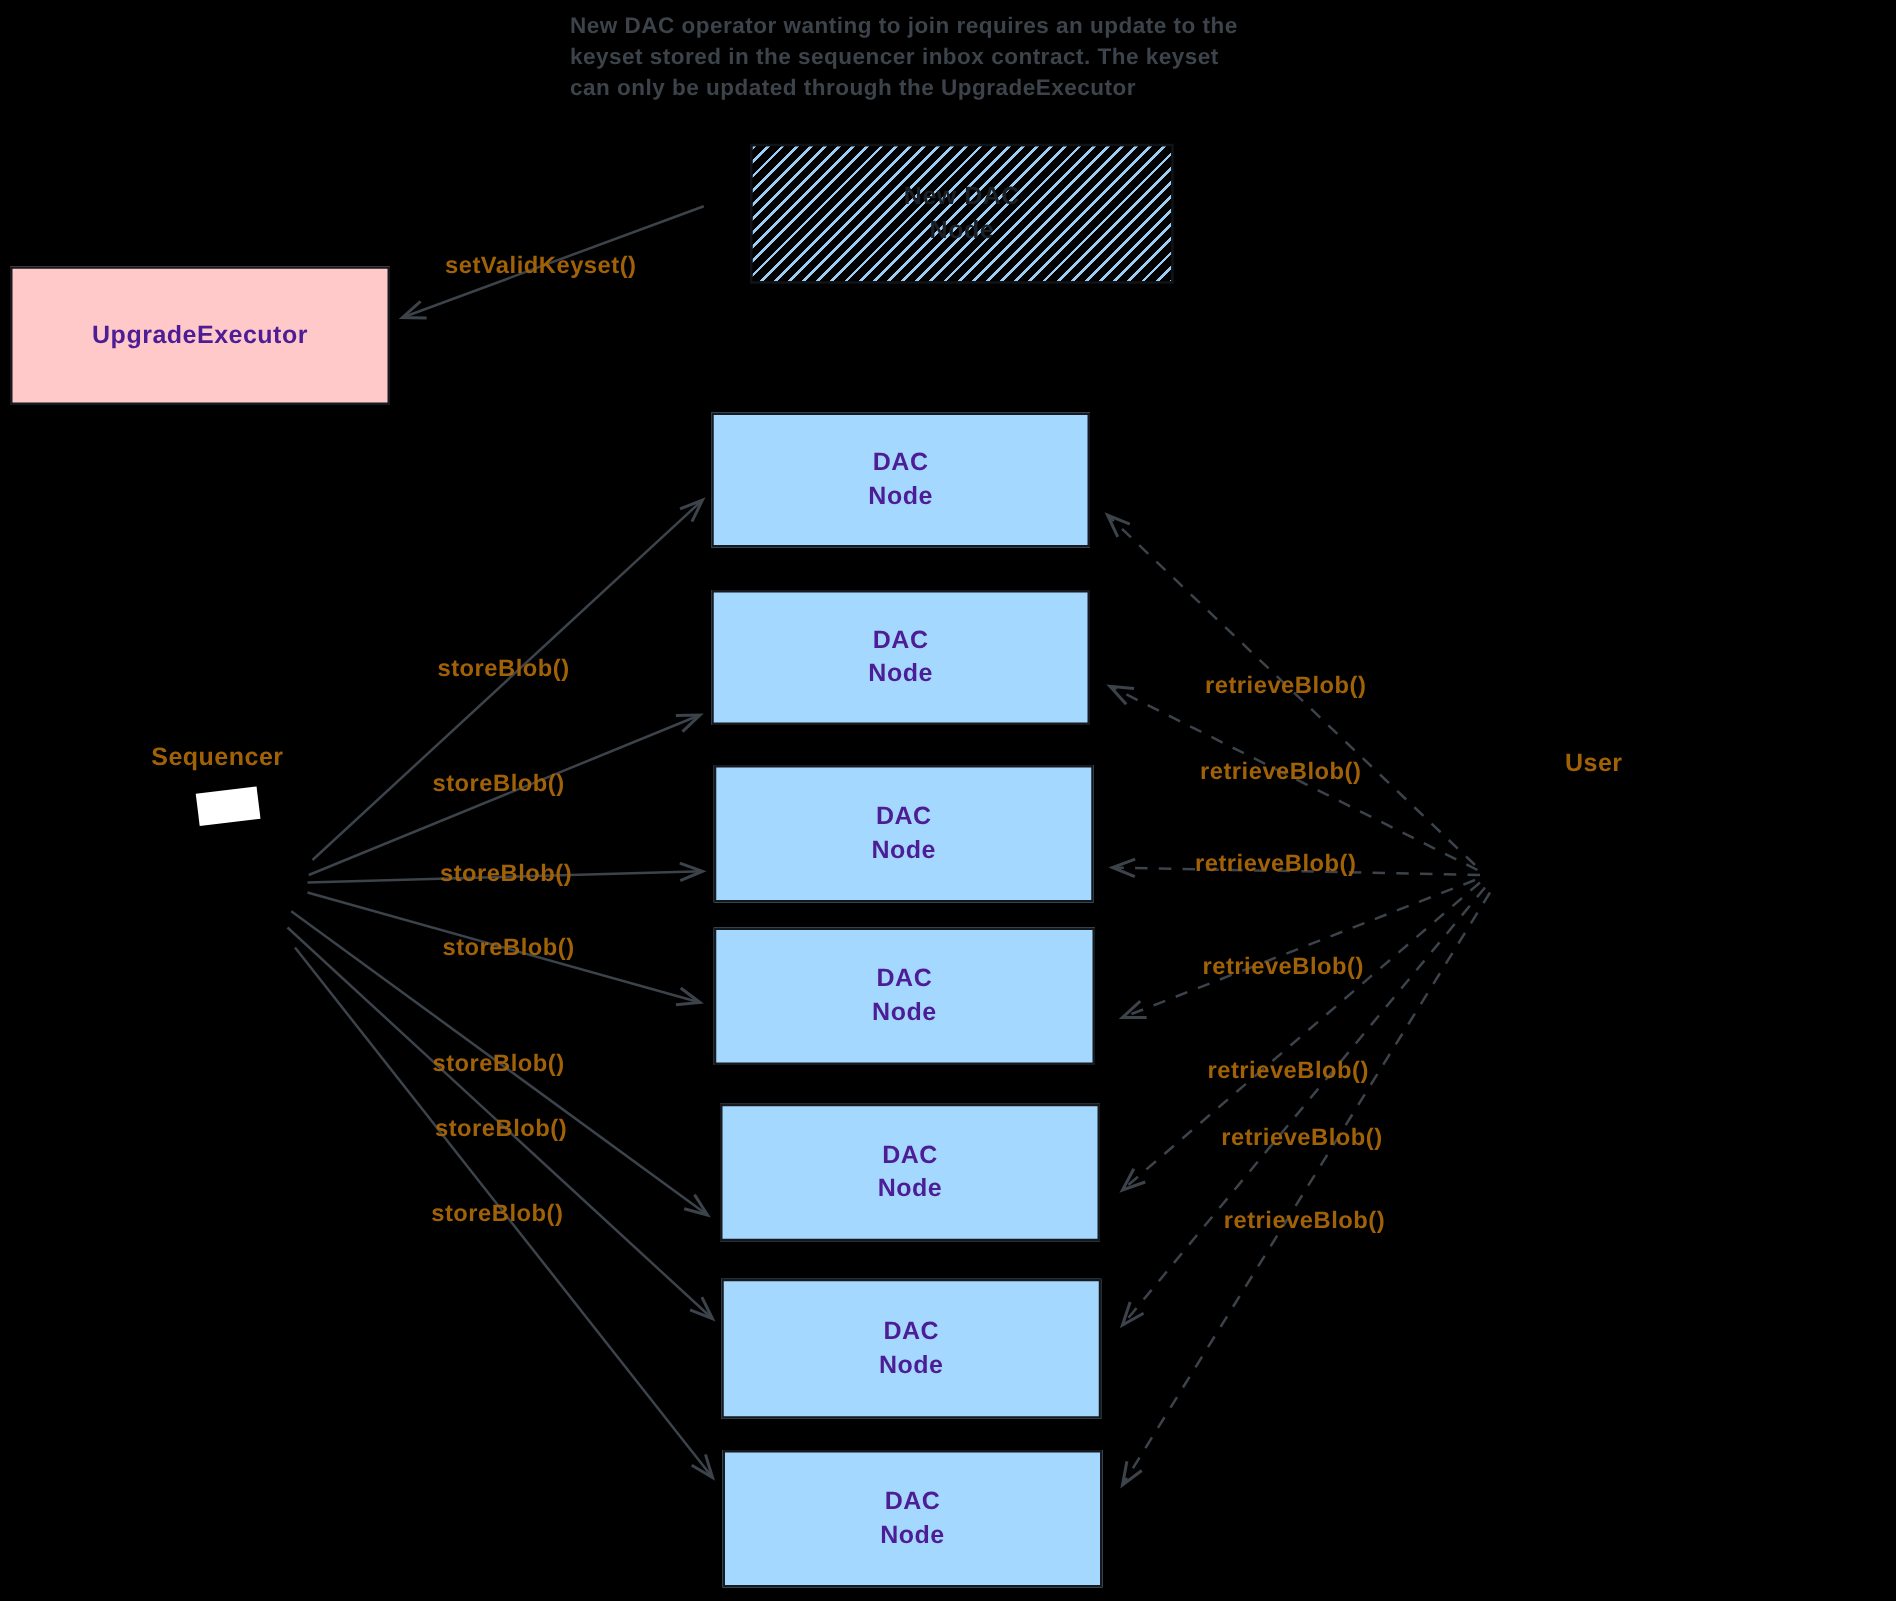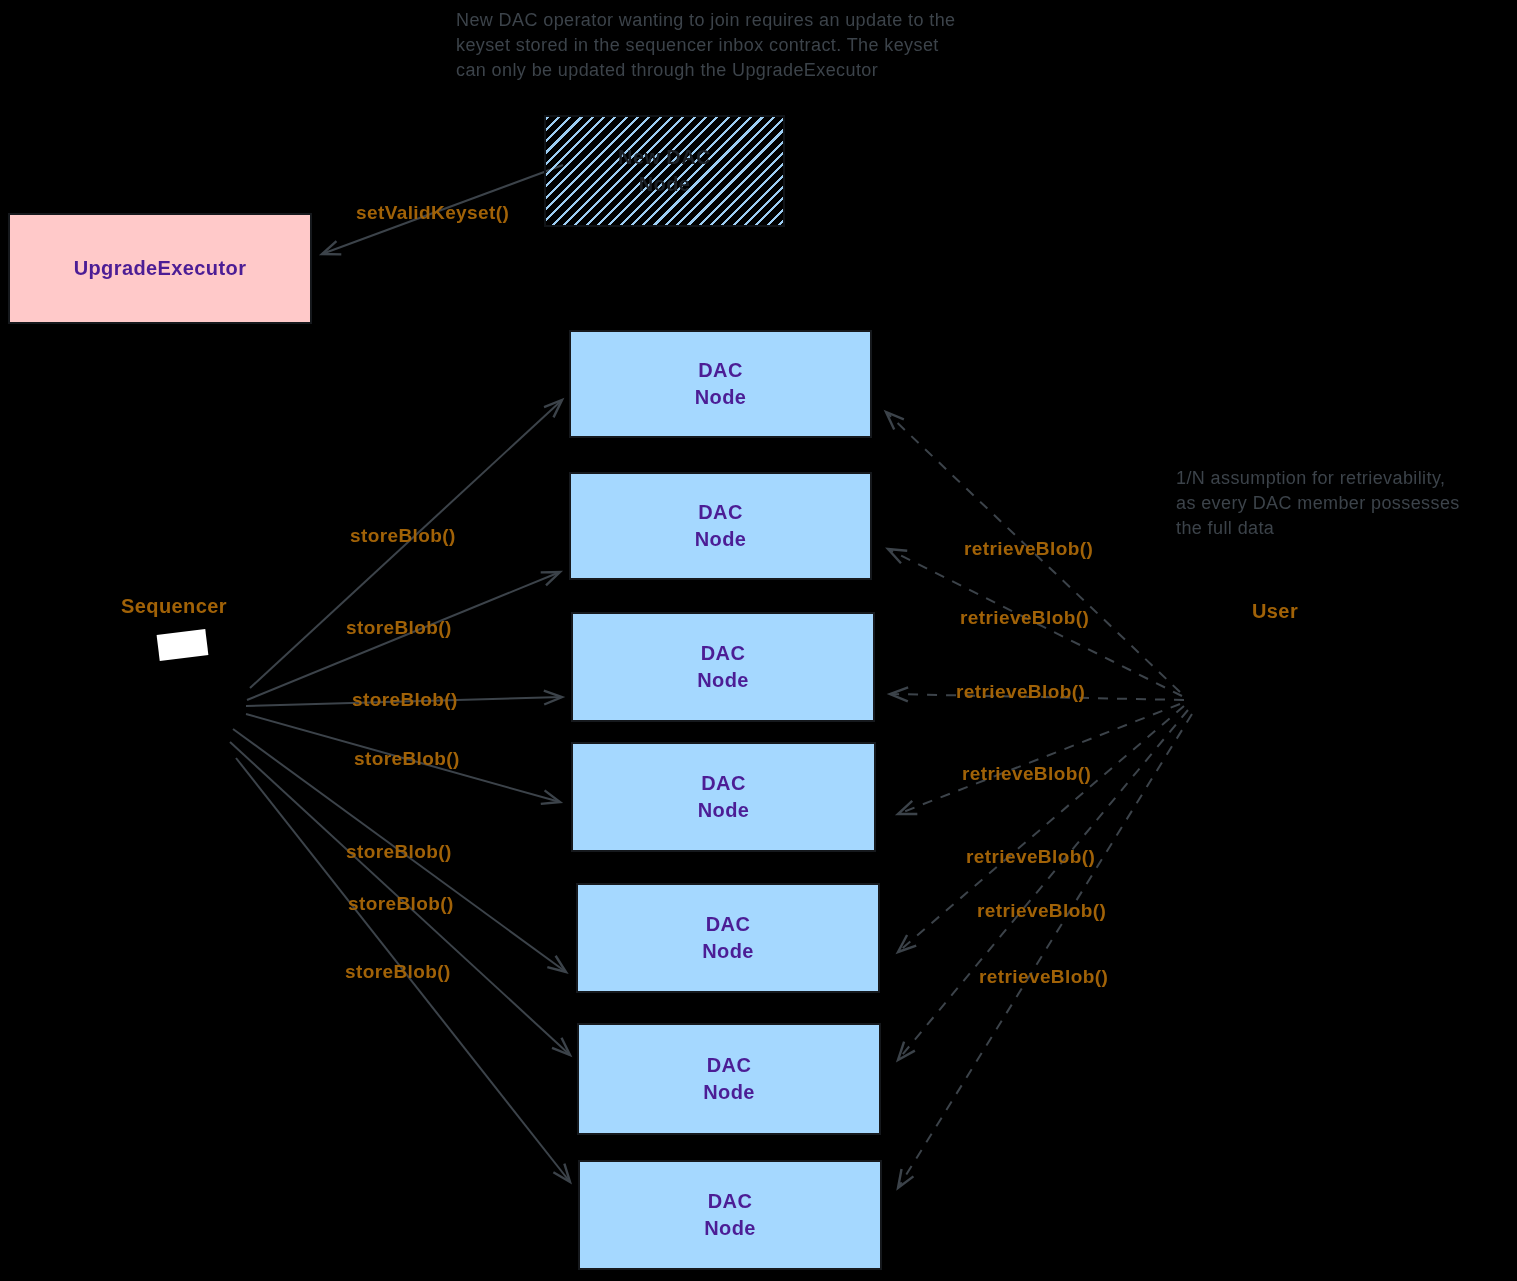--- a/index.html
+++ b/index.html
@@ -8,21 +8,21 @@
     width:1517px;height:1281px;
     background:#000000;
     overflow:hidden;
     font-family:"Liberation Sans", sans-serif;
   }
   .note{
     position:absolute;
     color:#3c434a;
     font-size:18px;
     line-height:25px;
-    font-weight:normal;
+    font-weight:bold;
     letter-spacing:.4px;
     white-space:pre-line;
   }
   .fn{
     position:absolute;
     color:#a16207;
     font-size:19px;
     font-weight:bold;
     letter-spacing:.4px;
     white-space:nowrap;
@@ -93,21 +93,21 @@
     <line class="dashline" x1="1180" y1="704" x2="898" y2="814" marker-end="url(#ah)"></line>
     <line class="dashline" x1="1184" y1="706" x2="898" y2="952" marker-end="url(#ah)"></line>
     <line class="dashline" x1="1188" y1="710" x2="898" y2="1060" marker-end="url(#ah)"></line>
     <line class="dashline" x1="1192" y1="714" x2="898" y2="1188" marker-end="url(#ah)"></line>
   </svg>
 
   <div class="note" style="left:456px;top:8px;">New DAC operator wanting to join requires an update to the
 keyset stored in the sequencer inbox contract. The keyset
 can only be updated through the UpgradeExecutor</div>
 
-  <div class="box hatch" style="left:544px;top:115px;width:241px;height:112px;">New DAC
+  <div class="box hatch" style="left:600px;top:115px;width:339px;height:112px;">New DAC
 Node</div>
 
   <div class="box pink" style="left:8px;top:213px;width:304px;height:111px;">UpgradeExecutor</div>
 
   <span class="fn" style="left:356px;top:202px;">setValidKeyset()</span>
 
   <div class="box blue" style="left:569px;top:330px;width:303px;height:108px;">DAC
 Node</div>
   <div class="box blue" style="left:569px;top:472px;width:303px;height:108px;">DAC
 Node</div>
@@ -135,18 +135,15 @@
   <span class="fn" style="left:345px;top:961px;">storeBlob()</span>
 
   <span class="fn" style="left:964px;top:538px;">retrieveBlob()</span>
   <span class="fn" style="left:960px;top:607px;">retrieveBlob()</span>
   <span class="fn" style="left:956px;top:681px;">retrieveBlob()</span>
   <span class="fn" style="left:962px;top:763px;">retrieveBlob()</span>
   <span class="fn" style="left:966px;top:846px;">retrieveBlob()</span>
   <span class="fn" style="left:977px;top:900px;">retrieveBlob()</span>
   <span class="fn" style="left:979px;top:966px;">retrieveBlob()</span>
 
-  <div class="note" style="left:1176px;top:466px;">1/N assumption for retrievability,
-as every DAC member possesses
-the full data</div>
   <span class="fn" style="left:1252px;top:600px;font-size:20px;">User</span>
 
 </div>
 
 </body></html>

